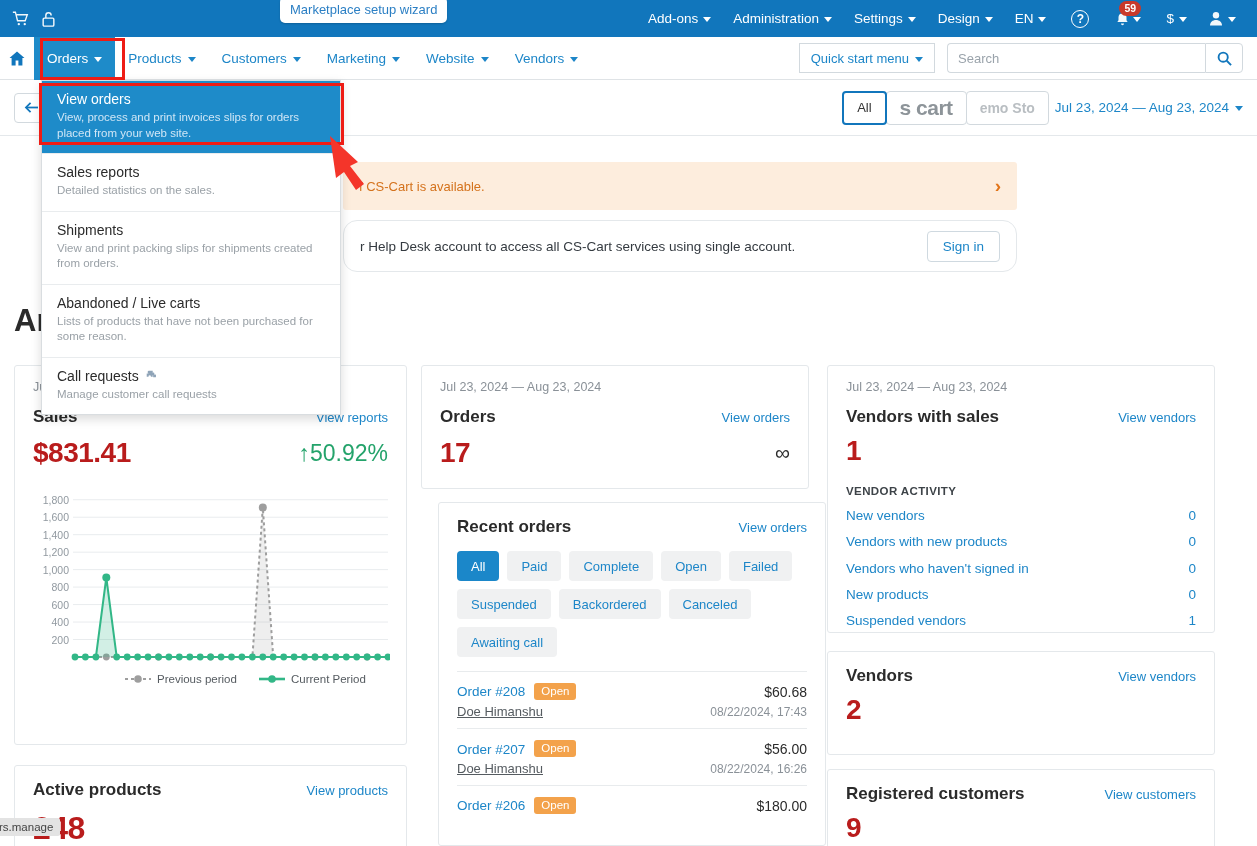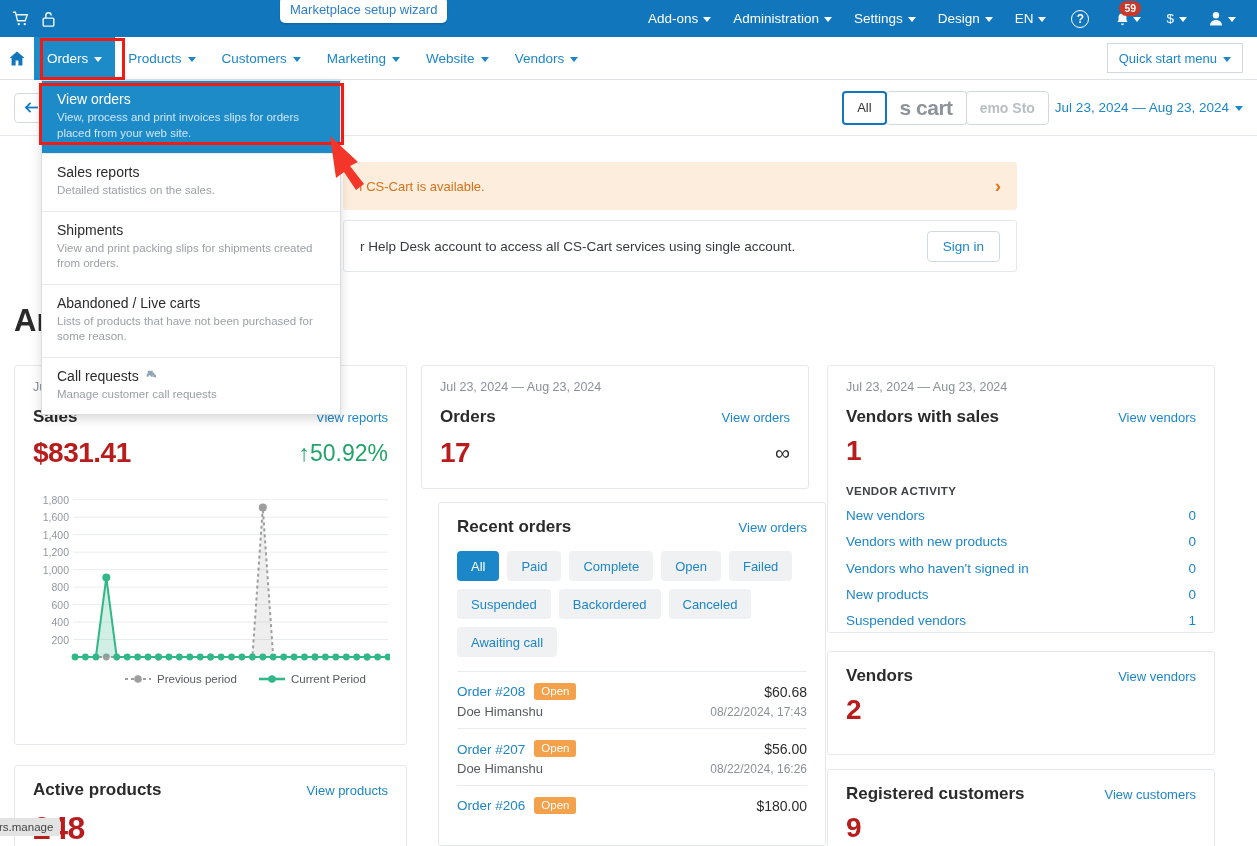--- a/index.html
+++ b/index.html
@@ -128,21 +128,21 @@
   .notice {
     position: absolute; left: 343px; top: 162px; width: 674px; height: 48px;
     background: #fdeddd; border-radius: 3px;
     display: flex; align-items: center; padding: 0 16px;
   }
   .notice-text { font-size: 13px; color: #d4721c; flex: 1 1 auto; }
   .notice-chev { color: #e2751a; font-size: 19px; font-weight: 600; }
 
   .helpdesk {
     position: absolute; left: 343px; top: 220px; width: 674px; height: 52px;
-    background: #fff; border: 1px solid #e4e8eb; border-radius: 3px;
+    background: #fff; border: 1px solid #e4e8eb; border-radius: 14px;
     display: flex; align-items: center; padding: 0 16px;
   }
   .helpdesk-text { font-size: 13.5px; color: #343a40; flex: 1 1 auto; }
   .signin-btn {
     border: 1px solid #cfd9e0; border-radius: 4px; height: 31px; padding: 0 15px;
     display: flex; align-items: center; color: #1d86c8; font-size: 13.5px; background: #fff;
   }
 
   
   .page-title {
@@ -221,21 +221,21 @@
   .order-row { border-top: 1px solid #e8ebed; padding: 11px 0 9px 0; }
   .order-row:first-child { border-top: 1px solid #e8ebed; }
   .order-line1 { display: flex; align-items: center; justify-content: space-between; }
   .order-id { color: #1d86c8; font-size: 13.5px; }
   .badge-open {
     background: #f3a24b; color: #fff; font-size: 11.5px; border-radius: 3px;
     padding: 2px 7px 3px 7px; margin-left: 9px; font-weight: 500;
   }
   .order-amt { font-size: 14px; color: #2b2b2b; font-weight: 500; }
   .order-line2 { display: flex; align-items: center; justify-content: space-between; margin-top: 4px; }
-  .order-cust { font-size: 13px; color: #555b60; }
+  .order-cust { font-size: 13px; color: #555b60; text-decoration: underline; }
   .order-date { font-size: 12px; color: #8a9198; }
 
   
   .ax-lbl { font-family: "Liberation Sans", sans-serif; font-size: 10.5px; fill: #9199a0; }
   .legend-lbl { font-family: "Liberation Sans", sans-serif; font-size: 11.5px; fill: #555b60; }
 
   
   .annot-text {
     position: absolute; left: 382px; top: 196px;
     font-size: 19px; font-weight: bold; color: #f4352a; white-space: nowrap;
@@ -351,20 +351,29 @@
     </div>
     <div class="nav-item">
       <span>Vendors</span>
       <i class="caret-d"></i>
     </div>
 
     <div class="nav-right">
       <div class="quickstart">
         <span>Quick start menu</span>
         <i class="caret-d"></i>
+      </div>
+      <div class="searchwrap">
+        <input type="text" value="" placeholder="Search" style="">
+        <div class="search-btn">
+          <svg width="15" height="15" viewBox="0 0 16 16" fill="none" stroke="#1176bc" stroke-width="2">
+            <circle cx="6.6" cy="6.6" r="4.9"></circle>
+            <path d="M10.4 10.4 15 15"></path>
+          </svg>
+        </div>
       </div>
     </div>
   </div>
 
   <div class="subbar">
     <div class="back-btn">
       <svg width="15" height="13" viewBox="0 0 16 14" fill="none" stroke="#1176bc" stroke-width="1.9">
         <path d="M15 7H2"></path>
           <path d="M7 2 2 7l5 5"></path>
       </svg>

